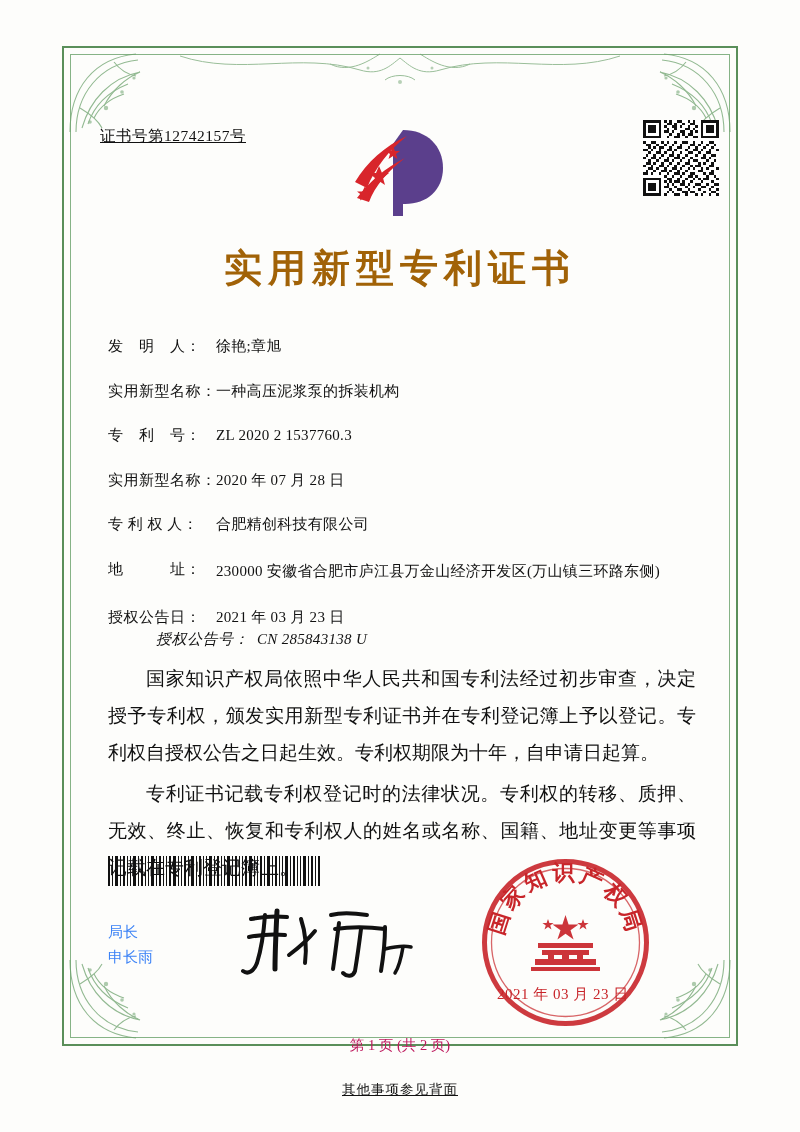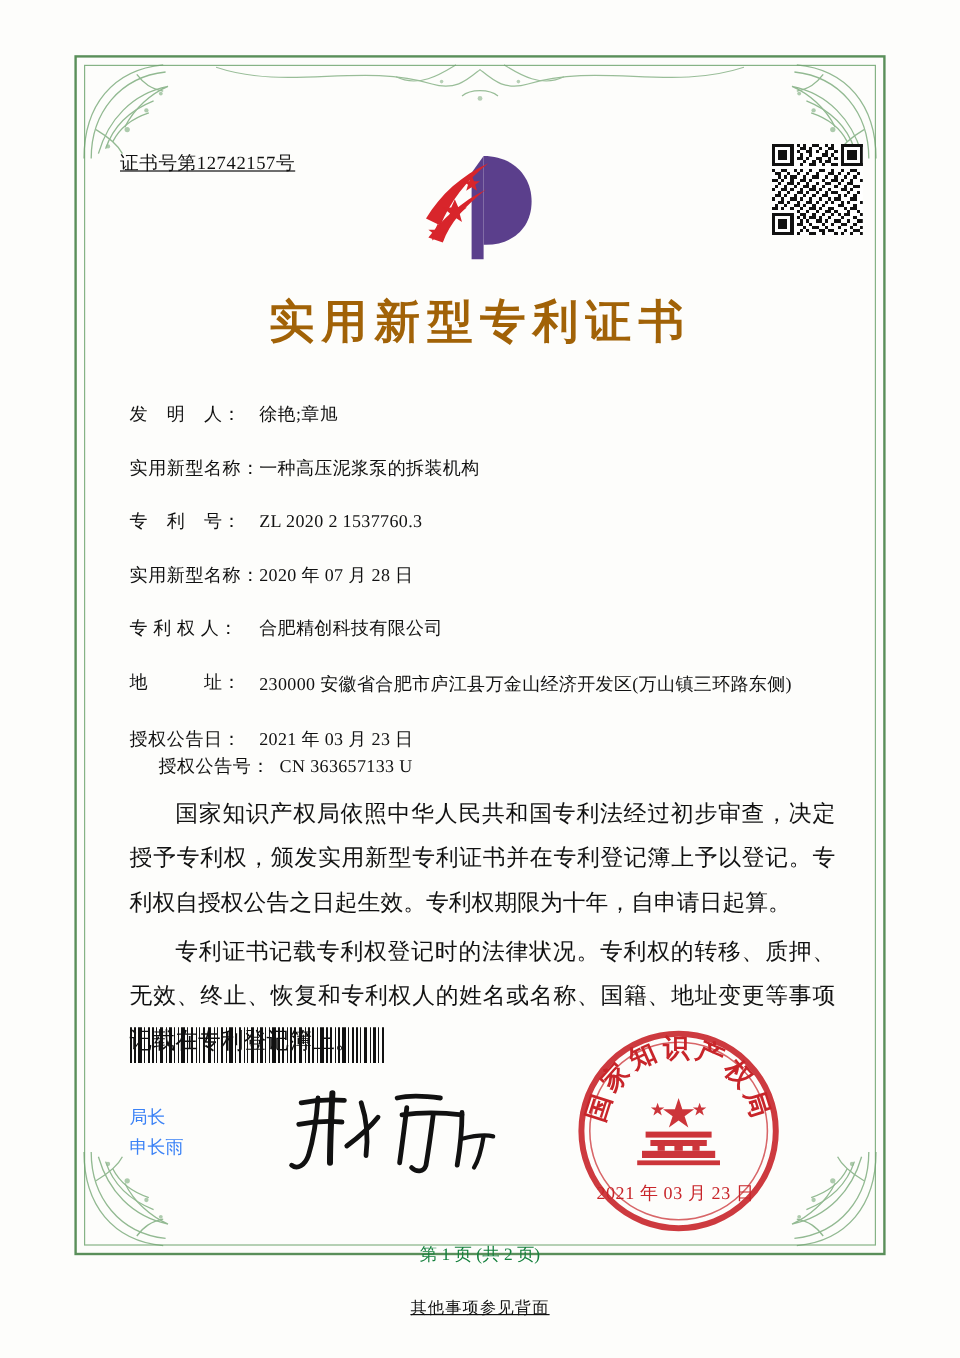--- a/index.html
+++ b/index.html
@@ -121,21 +121,22 @@
   }
   .frow.addr .fvalue { line-height: 1.75; }
 
   .frow.pub {
     margin-bottom: 14px;
     flex-direction: column;
   }
   .pub-left { display: flex; }
   .pub-right {
     display: flex;
-    margin-left: 24px;
+    margin-left: 48px;
+    font-style: italic;
   }
   .pub-right .flabel { width: auto; flex: 0 0 auto; margin-right: 8px; }
 
   
   .paras {
     position: absolute;
     left: 108px; top: 660px;
     width: 588px;
     font-size: 19px;
     line-height: 1.95;
@@ -186,21 +187,21 @@
     letter-spacing: 0.5px;
   }
 
   
   .page-no {
     position: absolute;
     left: 0; top: 1036px;
     width: 800px;
     text-align: center;
     font-size: 14.5px;
-    color: #15803d;
+    color: #be185d;
   }
   .footnote {
     position: absolute;
     left: 0; top: 1081px;
     width: 800px;
     text-align: center;
     font-size: 13.5px;
     color: #111;
     letter-spacing: 1px;
     text-decoration: underline;
@@ -575,21 +576,21 @@
       <div class="flabel">地　　　址：</div>
       <div class="fvalue">230000 安徽省合肥市庐江县万金山经济开发区(万山镇三环路东侧)</div>
     </div>
     <div class="frow pub">
       <div class="pub-left">
         <div class="flabel">授权公告日：</div>
         <div class="fvalue">2021 年 03 月 23 日</div>
       </div>
       <div class="pub-right">
         <div class="flabel">授权公告号：</div>
-        <div class="fvalue">CN 363657133 U</div>
+        <div class="fvalue">CN 285843138 U</div>
       </div>
     </div>
   </div>
 
   <div class="paras">
     <p>国家知识产权局依照中华人民共和国专利法经过初步审查，决定授予专利权，颁发实用新型专利证书并在专利登记簿上予以登记。专利权自授权公告之日起生效。专利权期限为十年，自申请日起算。</p>
     <p>专利证书记载专利权登记时的法律状况。专利权的转移、质押、无效、终止、恢复和专利权人的姓名或名称、国籍、地址变更等事项记载在专利登记簿上。</p>
   </div>
 
   <div class="barcode">

